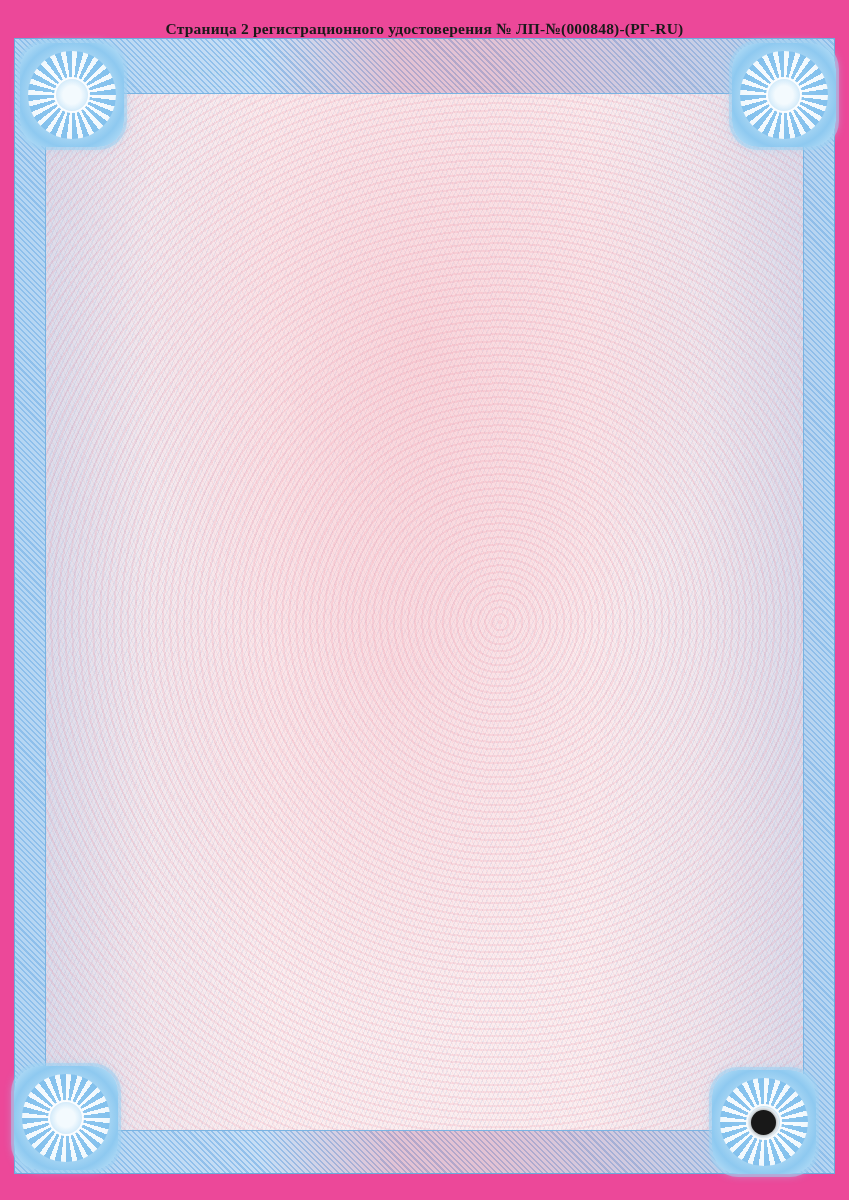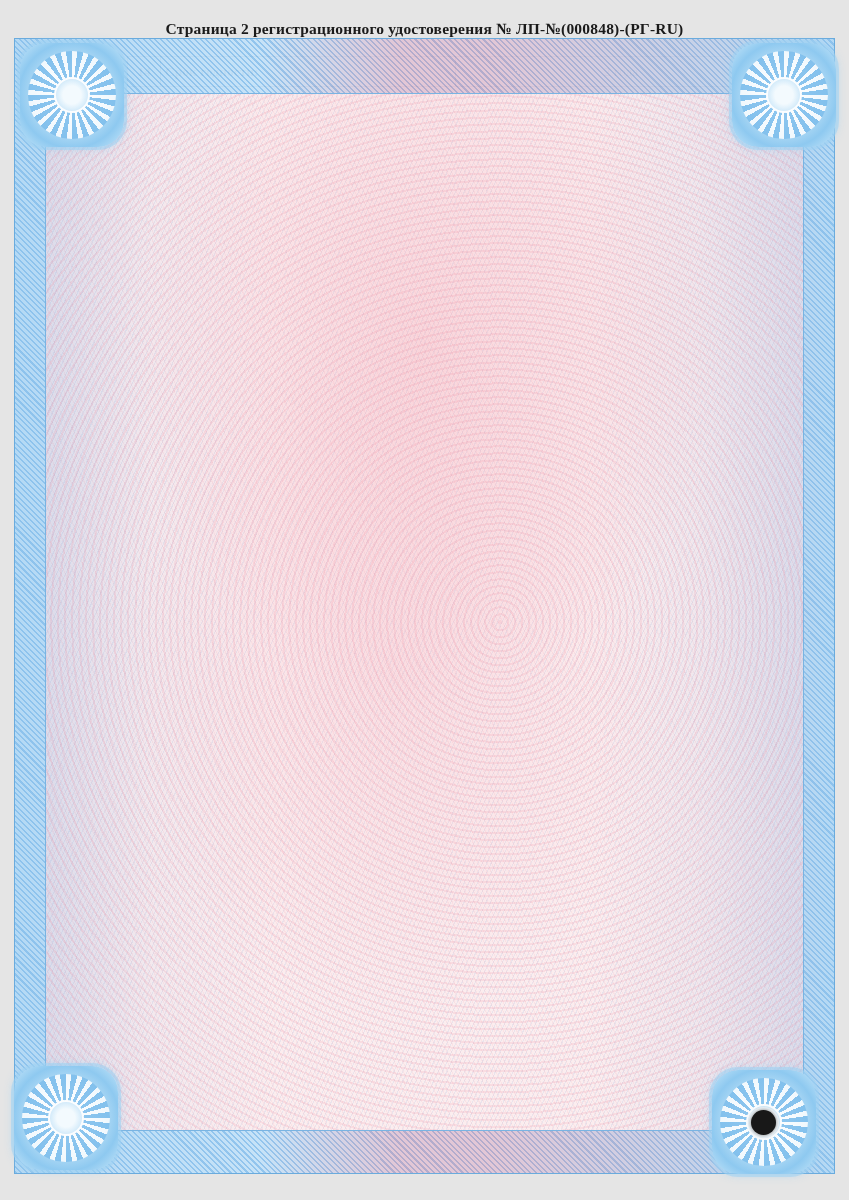--- a/index.html
+++ b/index.html
@@ -1,17 +1,17 @@
 <!DOCTYPE html>
 <html><head>
 <meta charset="utf-8">
 <style>
   html,body{margin:0;padding:0;}
   body{width:849px;height:1200px;background:#ffffff;font-family:"Liberation Serif","DejaVu Serif",serif;color:#1a1a1a;}
-  .page{position:relative;width:849px;height:1200px;overflow:hidden;background:#e5e5e5;}
+  .page{position:relative;width:849px;height:1200px;overflow:hidden;background:#ec4899;}
 
   
   .frame{position:absolute;left:14px;right:14px;top:38px;bottom:26px;z-index:6;pointer-events:none;
     border:1.5px solid #6aabdd;
     background:
       linear-gradient(90deg, rgba(150,200,240,.55) 0%, rgba(170,210,244,.40) 30%, rgba(238,152,170,.45) 47%, rgba(238,152,170,.45) 58%, rgba(150,200,240,.55) 100%),
       repeating-linear-gradient(45deg, rgba(126,186,233,.95) 0 1.5px, rgba(216,238,251,.95) 1.5px 4px);
   }
   .frame-hole{position:absolute;left:30px;right:30px;top:54px;bottom:42px;border:1.5px solid #79b4e2;
     background:

